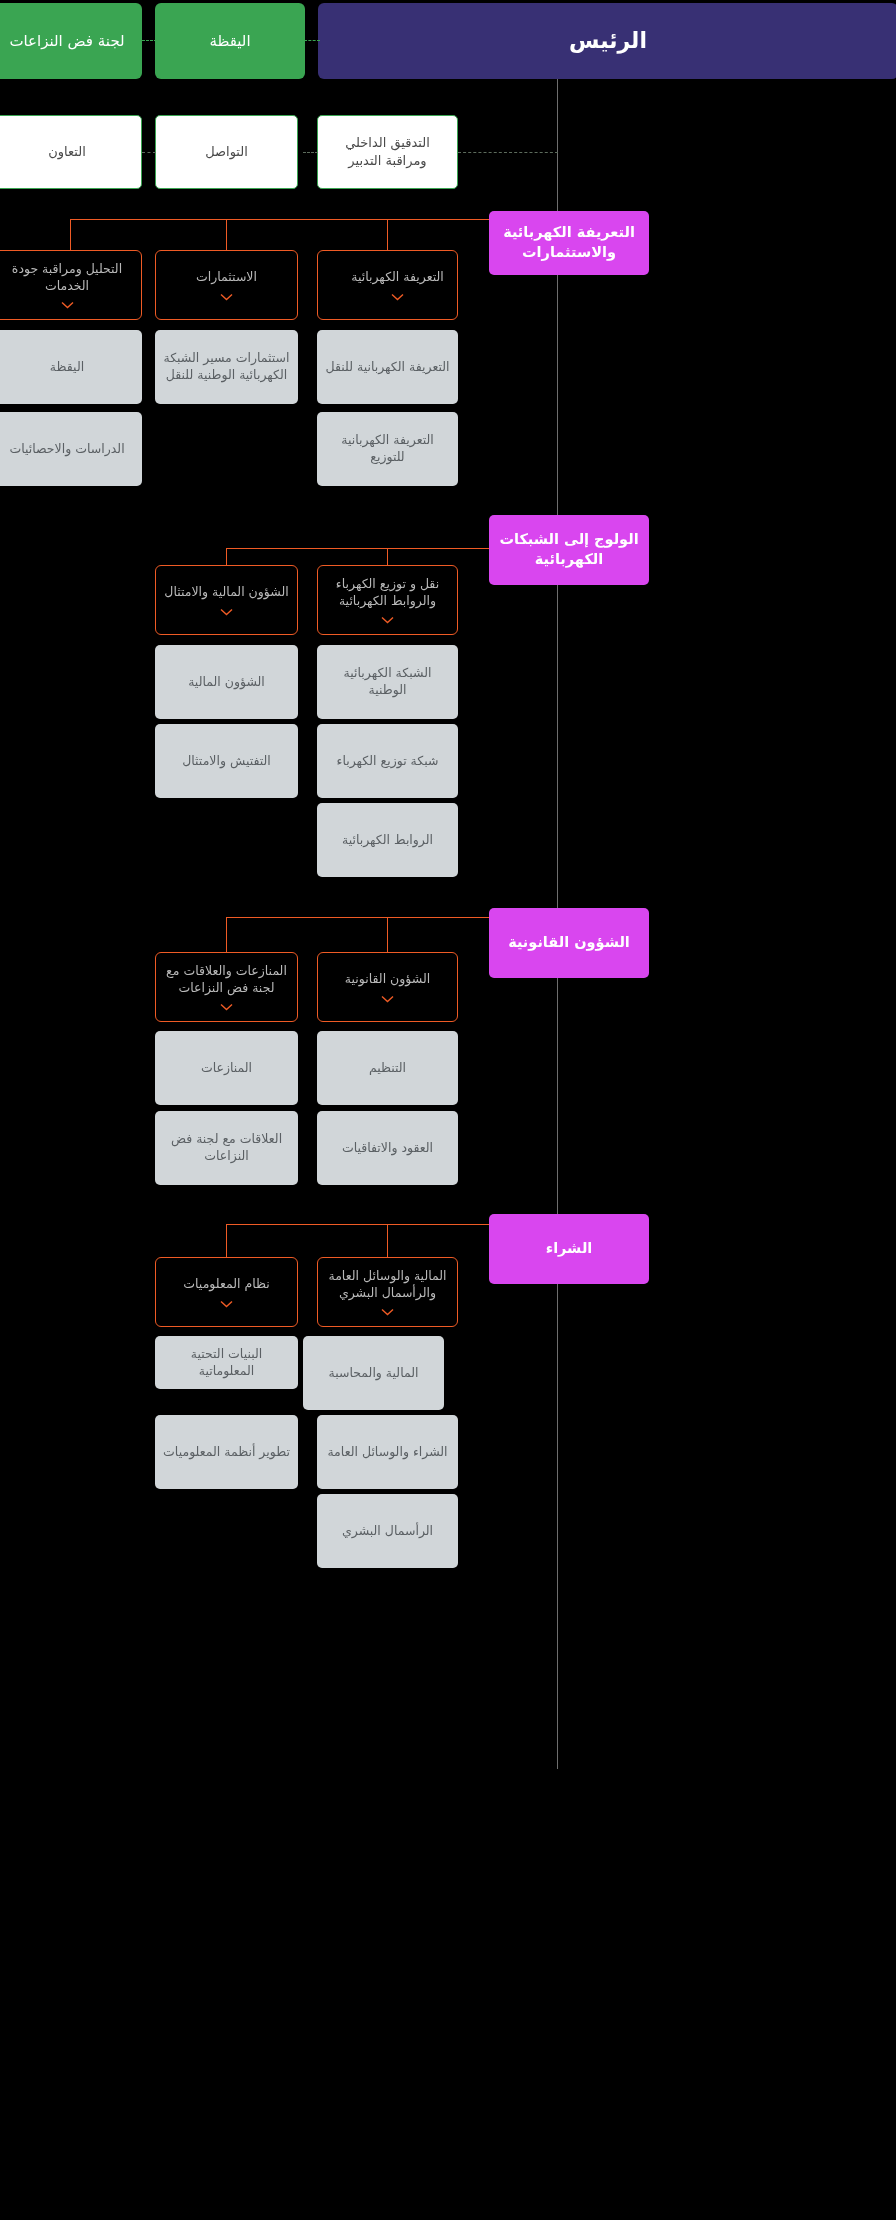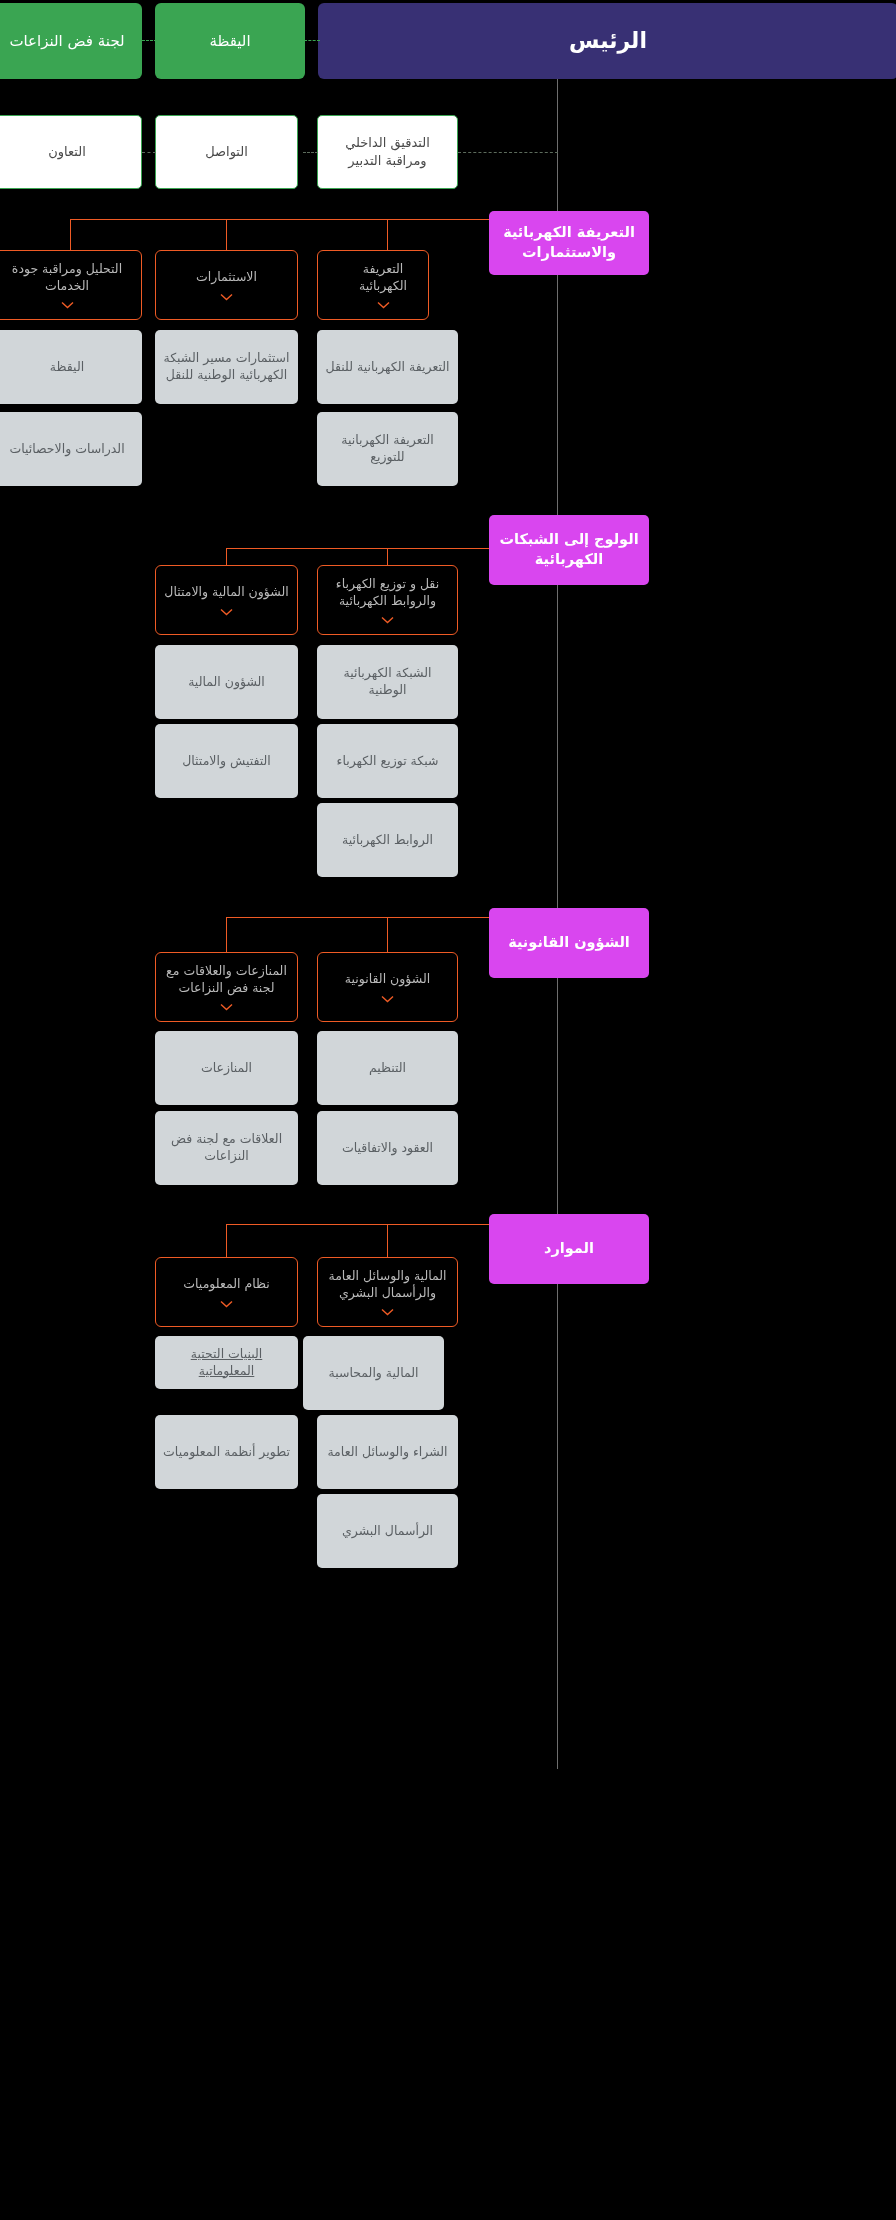--- a/index.html
+++ b/index.html
@@ -154,21 +154,21 @@
 
   <div class="node sec-header" style="left:489px; top:211px; width:160px; height:64px;">
     <span>التعريفة الكهربائية والاستثمارات</span>
   </div>
 
   <div class="line-h" style="left:70px; top:219px; width:419px;"></div>
   <div class="line-v" style="left:70px; top:219px; height:31px;"></div>
   <div class="line-v" style="left:226px; top:219px; height:31px;"></div>
   <div class="line-v" style="left:387px; top:219px; height:31px;"></div>
 
-  <div class="node div-card" style="left:317px; top:250px; width:112px; height:70px;padding-left:28px;">
+  <div class="node div-card" style="left:317px; top:250px; width:141px; height:70px;padding-left:28px;">
     <span>التعريفة الكهربائية</span>
     <span class="chev">
       <svg viewBox="0 0 13 8" width="13" height="8">
           <path d="M1 1.5 L6.5 6.5 L12 1.5" fill="none" stroke="#ef5b25" stroke-width="1.4"></path>
         </svg>
     </span>
   </div>
   <div class="node gray-card" style="left:317px; top:330px; width:141px; height:74px;">
     <span>التعريفة الكهربانية للنقل</span>
   </div>
@@ -276,21 +276,21 @@
     </span>
   </div>
   <div class="node gray-card" style="left:155px; top:1031px; width:143px; height:74px;">
     <span>المنازعات</span>
   </div>
   <div class="node gray-card" style="left:155px; top:1111px; width:143px; height:74px;">
     <span>العلاقات مع لجنة فض النزاعات</span>
   </div>
 
   <div class="node sec-header" style="left:489px; top:1214px; width:160px; height:70px;">
-    <span>الموارد</span>
+    <span>الشراء</span>
   </div>
 
   <div class="line-h" style="left:226px; top:1224px; width:263px;"></div>
   <div class="line-v" style="left:226px; top:1224px; height:33px;"></div>
   <div class="line-v" style="left:387px; top:1224px; height:33px;"></div>
 
   <div class="node div-card" style="left:317px; top:1257px; width:141px; height:70px;">
     <span>المالية والوسائل العامة والرأسمال البشري</span>
     <span class="chev">
       <svg viewBox="0 0 13 8" width="13" height="8">
@@ -309,20 +309,20 @@
   </div>
 
   <div class="node div-card" style="left:155px; top:1257px; width:143px; height:70px;">
     <span>نظام المعلوميات</span>
     <span class="chev">
       <svg viewBox="0 0 13 8" width="13" height="8">
           <path d="M1 1.5 L6.5 6.5 L12 1.5" fill="none" stroke="#ef5b25" stroke-width="1.4"></path>
         </svg>
     </span>
   </div>
-  <div class="node gray-card" style="left:155px; top:1336px; width:143px; height:53px;text-decoration:underline;">
+  <div class="node gray-card" style="left:155px; top:1336px; width:143px; height:53px;">
     <span>البنيات التحتية المعلوماتية</span>
   </div>
   <div class="node gray-card" style="left:155px; top:1415px; width:143px; height:74px;">
     <span>تطوير أنظمة المعلوميات</span>
   </div>
 
 </div>
 
 </body></html>

